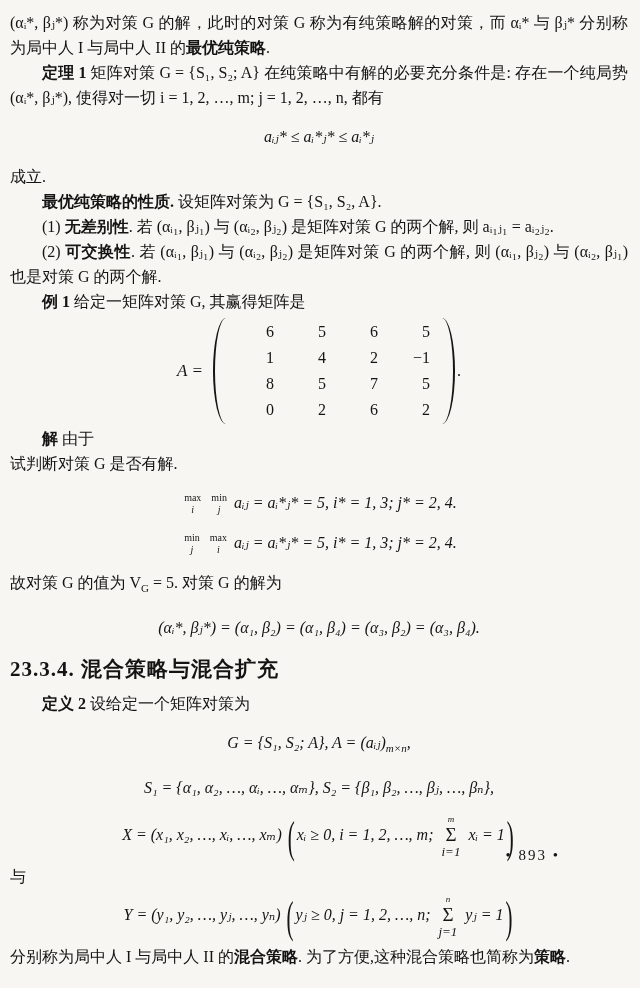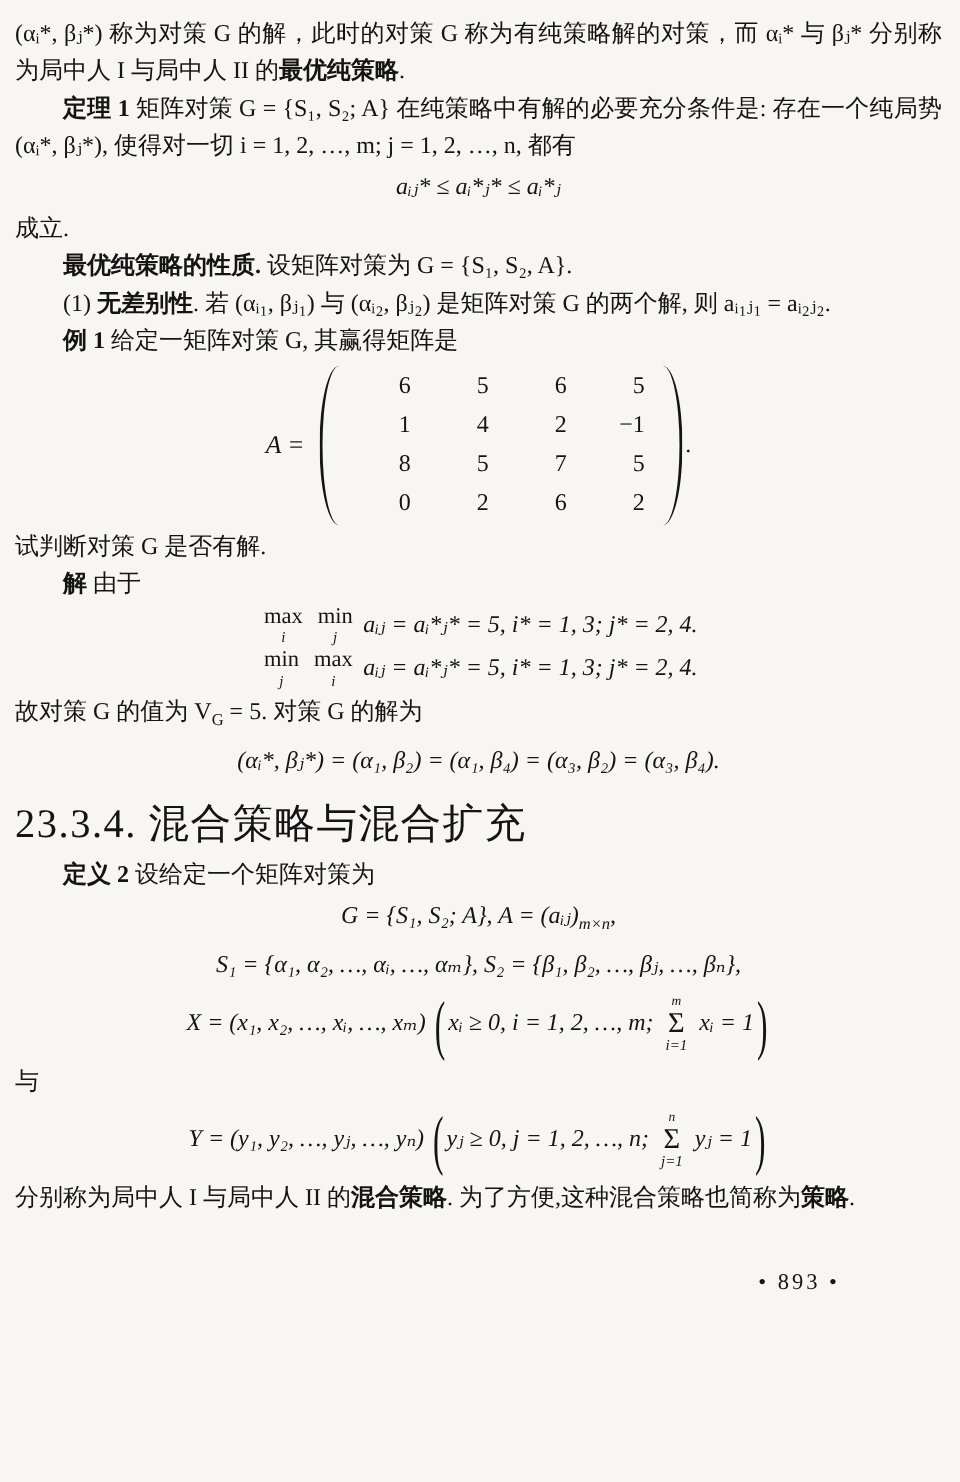--- a/index.html
+++ b/index.html
@@ -22,45 +22,45 @@
     text-align: justify;
     margin: 0;
   }
   .ind { text-indent: 2em; }
   .b { font-weight: bold; }
   .formula {
     text-align: center;
     font-style: italic;
     font-size: 16px;
     line-height: 26px;
-    margin: 2px 0;
+    margin: 14px 0;
   }
   
   .mop {
     display: inline-flex;
     flex-direction: column;
     align-items: center;
     vertical-align: middle;
     line-height: 1;
     margin: 0 3px;
   }
-  .mop .op { font-style: normal; font-size: 15px; font-family: Liberation Serif, serif; }
+  .mop .op { font-style: normal; font-size: 10px; font-family: Liberation Serif, serif; }
   .mop .lim { font-style: italic; font-size: 10px; margin-top: 2px; }
   
   .sum {
     display: inline-flex;
     flex-direction: column;
     align-items: center;
     vertical-align: middle;
     line-height: 1;
     margin: 0 4px;
   }
   .sum .t { font-size: 9px; font-style: italic; }
   .sum .s { font-size: 19px; font-style: normal; margin: 1px 0; }
-  .sum .bt { font-size: 10px; font-style: italic; }
+  .sum .bt { font-size: 13px; font-style: italic; }
   
   .bigp {
     display: inline-block;
     transform: scaleY(2.1);
     font-size: 21px;
     font-style: normal;
     vertical-align: middle;
     padding: 0 2px;
   }
   .vecformula { margin: 6px 0; }
@@ -88,22 +88,22 @@
   }
   .mgrid {
     display: grid;
     grid-template-columns: repeat(4, 52px);
     font-size: 16px;
     line-height: 26px;
   }
   .mgrid span { text-align: right; padding-right: 8px; }
   .mperiod { font-size: 16px; margin-left: 2px; }
   .section-heading {
-    font-size: 27px;
-    font-weight: normal;
+    font-size: 21px;
+    font-weight: bold;
     letter-spacing: 1px;
     margin: 14px 0 8px 0;
     line-height: 28px;
   }
   .pageno {
     position: absolute;
     right: 80px;
     bottom: 16px;
     font-size: 15px;
     letter-spacing: 2px;
@@ -121,20 +121,21 @@
   <p class="p ind"><span class="b">定理 1</span><span>  矩阵对策 G = {S₁, S₂; A} 在纯策略中有解的必要充分条件是: 存在一个纯局势 (αᵢ*, βⱼ*), 使得对一切 i = 1, 2, …, m;  j = 1, 2, …, n, 都有</span></p>
 
   <div class="formula">aᵢⱼ* ≤ aᵢ*ⱼ* ≤ aᵢ*ⱼ</div>
 
   <p class="p">成立.</p>
 
   <p class="p ind"><span class="b">最优纯策略的性质.</span><span> 设矩阵对策为 G = {S₁, S₂, A}.</span></p>
 
   <p class="p ind"><span>(1) </span><span class="b">无差别性</span><span>. 若 (αᵢ₁, βⱼ₁) 与 (αᵢ₂, βⱼ₂) 是矩阵对策 G 的两个解, 则 aᵢ₁ⱼ₁ = aᵢ₂ⱼ₂.</span></p>
 
+  <p class="p ind"><span>(2) </span><span class="b">可交换性</span><span>. 若 (αᵢ₁, βⱼ₁) 与 (αᵢ₂, βⱼ₂) 是矩阵对策 G 的两个解, 则 (αᵢ₁, βⱼ₂) 与 (αᵢ₂, βⱼ₁) 也是对策 G 的两个解.</span></p>
 
   <p class="p ind"><span class="b">例 1</span><span>  给定一矩阵对策 G, 其赢得矩阵是</span></p>
 
   <div class="matrix-block">
     <span class="matrix-lhs">A =</span>
     <div class="mparen l"></div>
     <div class="mgrid">
       <span>6</span>
       <span>5</span>
       <span>6</span>
@@ -149,23 +150,23 @@
       <span>5</span>
       <span>0</span>
       <span>2</span>
       <span>6</span>
       <span>2</span>
     </div>
     <div class="mparen r"></div>
     <span class="mperiod">.</span>
   </div>
 
+  <p class="p ind"><span class="b">解</span><span>  由于</span></p>
+
   <p class="p">试判断对策 G 是否有解.</p>
-
-  <p class="p ind"><span class="b">解</span><span>  由于</span></p>
 
   <div class="formula">
     <span class="mop">
         <span class="op">max</span>
         <span class="lim">i</span>
       </span>
     <span class="mop">
         <span class="op">min</span>
         <span class="lim">j</span>
       </span>

